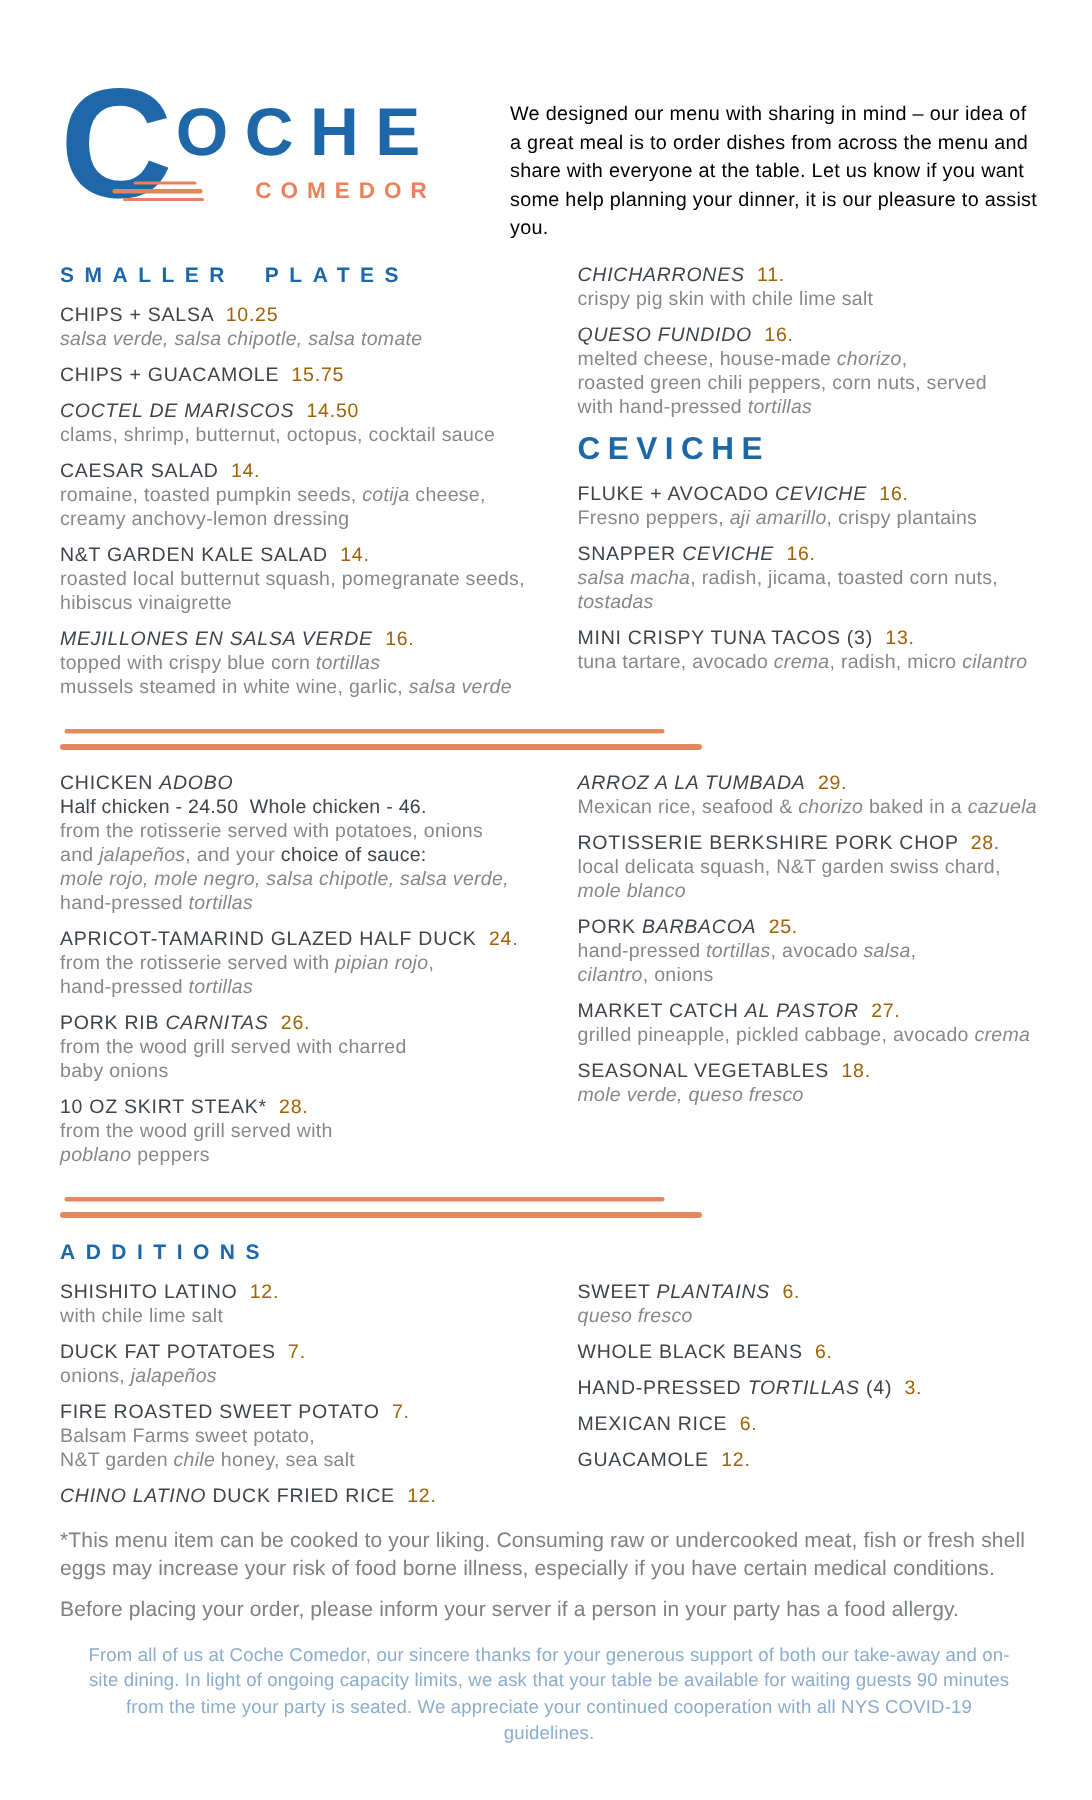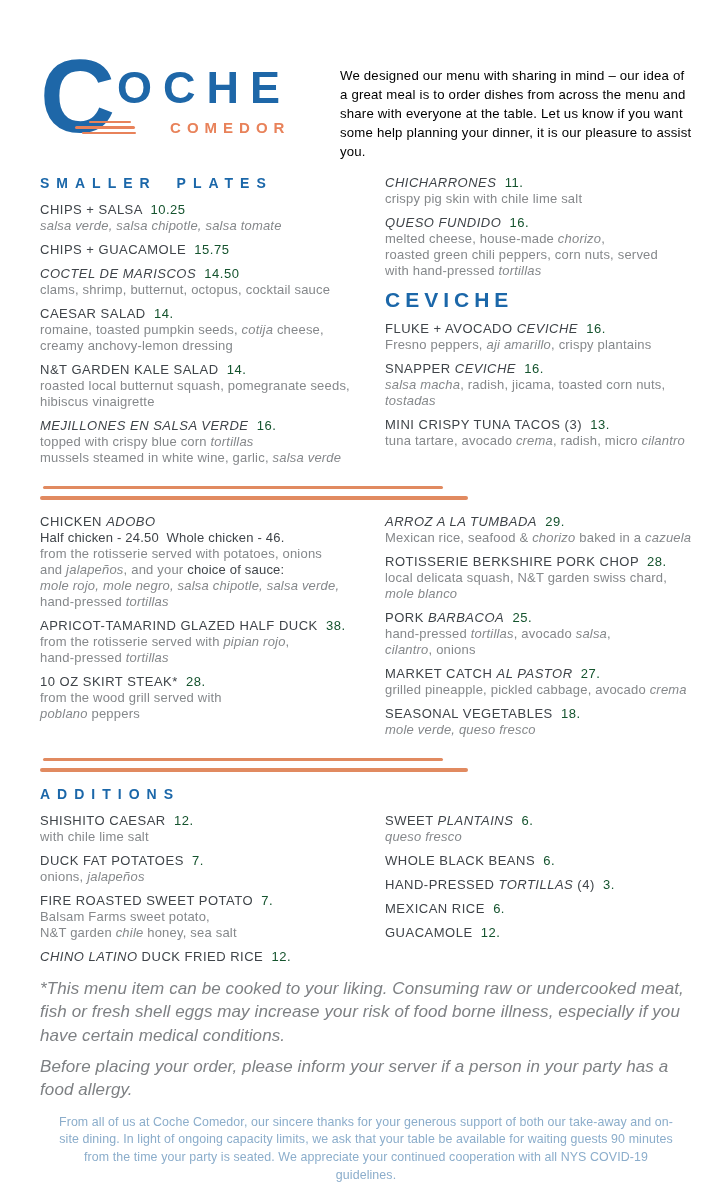--- a/index.html
+++ b/index.html
@@ -52,33 +52,32 @@
   .item-name{
     font-size:13px;color:#3f4449;letter-spacing:0.5px;line-height:16px;
     white-space:pre-wrap;
   }
   .item-desc{
     font-size:13px;color:#85888b;letter-spacing:0.2px;line-height:16px;
     white-space:pre-wrap;
   }
   .it{font-style:italic;}
   .dk{color:#3f4449;}
-  .price{color:#14532d;}
+  .price{color:#a16207;}
 
   
   .divider{margin:12px 0 14px 0;}
   .divider .bar1{width:400px;height:3.5px;background:#e18a60;border-radius:3px;margin:0 0 7px 3px;}
   .divider .bar2{width:428px;height:3.5px;background:#e18a60;border-radius:3px;}
 
   
   .disclaimers{margin-top:4px;}
   .disclaimer{
-    font-size:17px;color:#7e8184;line-height:1.38;margin:0 0 8px 0;
+    font-size:14px;color:#7e8184;line-height:1.38;margin:0 0 8px 0;
     letter-spacing:0.1px;
-    font-style:italic;
   }
   .footer-note{
     margin:12px auto 0 auto;max-width:620px;text-align:center;
     color:#8badcb;font-size:12.4px;line-height:1.42;letter-spacing:0.1px;
   }
 </style>
 </head>
 <body>
 
 <div class="page">
@@ -176,23 +175,28 @@
         <div>
             <div class="item">
               <div class="item-name"><span>CHICKEN </span><span class="it">ADOBO</span></div>
               <div class="item-desc"><span class="dk">Half chicken - 24.50  Whole chicken - 46.</span></div>
               <div class="item-desc"><span>from the rotisserie served with potatoes, onions</span></div>
               <div class="item-desc"><span>and </span><span class="it">jalapeños</span><span>, and your </span><span class="dk">choice of sauce:</span></div>
               <div class="item-desc"><span class="it">mole rojo, mole negro, salsa chipotle, salsa verde,</span></div>
               <div class="item-desc"><span>hand-pressed </span><span class="it">tortillas</span></div>
             </div>
             <div class="item">
-              <div class="item-name"><span>APRICOT-TAMARIND GLAZED HALF DUCK</span><span class="price">  38.</span></div>
+              <div class="item-name"><span>APRICOT-TAMARIND GLAZED HALF DUCK</span><span class="price">  24.</span></div>
               <div class="item-desc"><span>from the rotisserie served with </span><span class="it">pipian rojo</span><span>,</span></div>
               <div class="item-desc"><span>hand-pressed </span><span class="it">tortillas</span></div>
+            </div>
+            <div class="item">
+              <div class="item-name"><span>PORK RIB </span><span class="it">CARNITAS</span><span class="price">  26.</span></div>
+              <div class="item-desc"><span>from the wood grill served with charred</span></div>
+              <div class="item-desc"><span>baby onions</span></div>
             </div>
             <div class="item">
               <div class="item-name"><span>10 OZ SKIRT STEAK*</span><span class="price">  28.</span></div>
               <div class="item-desc"><span>from the wood grill served with</span></div>
               <div class="item-desc"><span class="it">poblano</span><span> peppers</span></div>
             </div>
           </div>
       </div>
       <div class="col-right">
         <div>
@@ -227,21 +231,21 @@
     <div class="bar1"></div>
       <div class="bar2"></div>
   </div>
 
   <div class="section">
     <h2 class="section-heading">ADDITIONS</h2>
     <div class="cols">
       <div class="col-left">
         <div>
             <div class="item">
-              <div class="item-name"><span>SHISHITO CAESAR</span><span class="price">  12.</span></div>
+              <div class="item-name"><span>SHISHITO LATINO</span><span class="price">  12.</span></div>
               <div class="item-desc"><span>with chile lime salt</span></div>
             </div>
             <div class="item">
               <div class="item-name"><span>DUCK FAT POTATOES</span><span class="price">  7.</span></div>
               <div class="item-desc"><span>onions, </span><span class="it">jalapeños</span></div>
             </div>
             <div class="item">
               <div class="item-name"><span>FIRE ROASTED SWEET POTATO</span><span class="price">  7.</span></div>
               <div class="item-desc"><span>Balsam Farms sweet potato,</span></div>
               <div class="item-desc"><span>N&amp;T garden </span><span class="it">chile</span><span> honey, sea salt</span></div>

